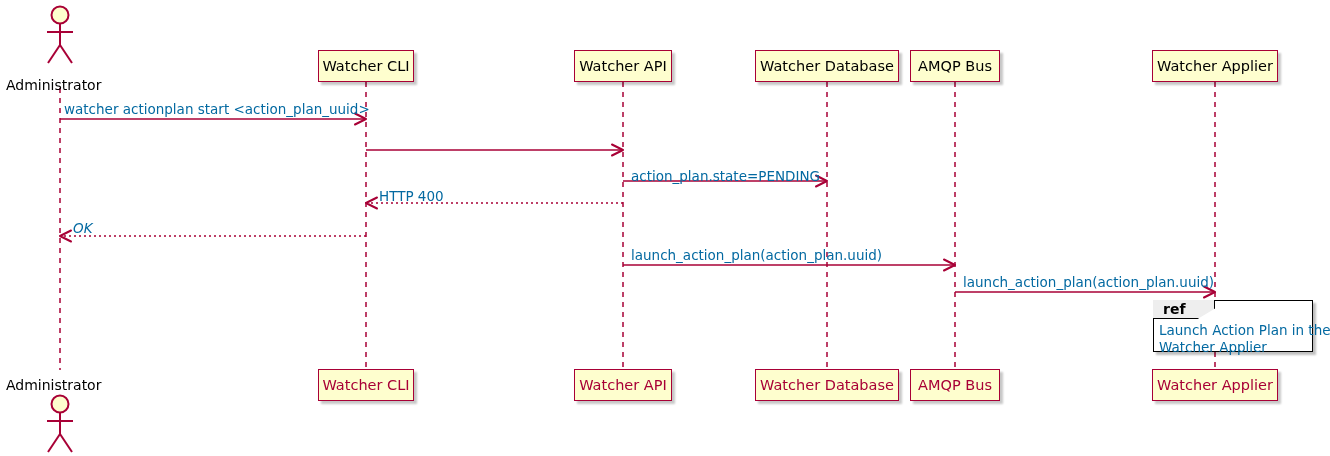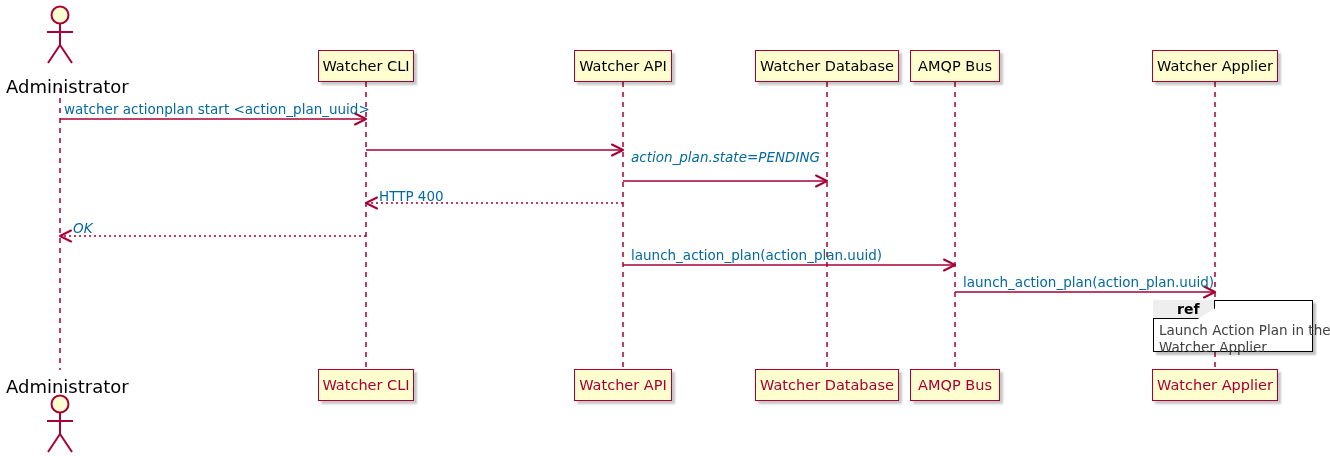--- a/index.html
+++ b/index.html
@@ -23,21 +23,21 @@
     font-size:14.5px;
     line-height:1;
     white-space:nowrap;
     color:#000000;
   }
   .pbox.bottom{color:#A80036;}
 
   
   .alabel{
     position:absolute;
-    font-size:18px;
+    font-size:14px;
     color:#000000;
     white-space:nowrap;
     line-height:1;
   }
 
   
   .msglabel{
     position:absolute;
     font-size:13.5px;
     color:#0369a1;
@@ -57,27 +57,27 @@
     position:absolute;
     left:0;top:0;
     background:#EEEEEE;
     border-right:1.5px solid #000000;
     border-bottom:1.5px solid #000000;
     box-sizing:border-box;
     font-size:14px;
     font-weight:bold;
     color:#000000;
     display:flex;align-items:center;
-    padding-left:24px;
+    padding-left:10px;
     line-height:1;
   }
   .reftext{
     position:absolute;
     font-size:13.5px;
-    color:#404040;
+    color:#0369a1;
     line-height:17px;
     white-space:pre;
   }
 </style>
 </head>
 <body>
 
 <div id="diagram">
     <svg width="1330" height="456" viewBox="0 0 1330 456" style="position: absolute; left: 0px; top: 0px;">
       <line x1="60" y1="88" x2="60" y2="370" stroke="#A80036" stroke-width="1.5" stroke-dasharray="5,5"></line>
@@ -155,21 +155,21 @@
     </div>
     <div class="pbox" style="left: 1152px; top: 50px; width: 126px; height: 32px;">
       <span>Watcher Applier</span>
     </div>
     <div class="pbox bottom" style="left: 1152px; top: 369px; width: 126px; height: 32px;">
       <span>Watcher Applier</span>
     </div>
     <div class="alabel" style="left: 6px; top: 78px;">Administrator</div>
     <div class="alabel" style="left: 6px; top: 378px;">Administrator</div>
     <div class="msglabel" style="left: 64px; top: 103px;">watcher actionplan start &lt;action_plan_uuid&gt;</div>
-    <div class="msglabel" style="left: 631px; top: 151px; font-style: italic;">action_plan.state=PENDING</div>
+    <div class="msglabel" style="left: 631px; top: 170px;">action_plan.state=PENDING</div>
     <div class="msglabel" style="left: 379px; top: 190px;">HTTP 400</div>
     <div class="msglabel" style="left: 73px; top: 222px; font-style: italic;">OK</div>
     <div class="msglabel" style="left: 631px; top: 249px;">launch_action_plan(action_plan.uuid)</div>
     <div class="msglabel" style="left: 963px; top: 276px;">launch_action_plan(action_plan.uuid)</div>
     <div class="refbox" style="left: 1153px; top: 300px; width: 160px; height: 52px;"></div>
     <div class="reftab" style="left: 1153px; top: 300px; width: 62px; height: 19px; clip-path: polygon(0px 0px, 100% 0px, 100% 45%, 72% 100%, 0px 100%);">
       <span>ref</span>
     </div>
     <div class="reftext" style="left: 1159px; top: 322px; width: 150px;">Launch Action Plan in the
 Watcher Applier</div>

